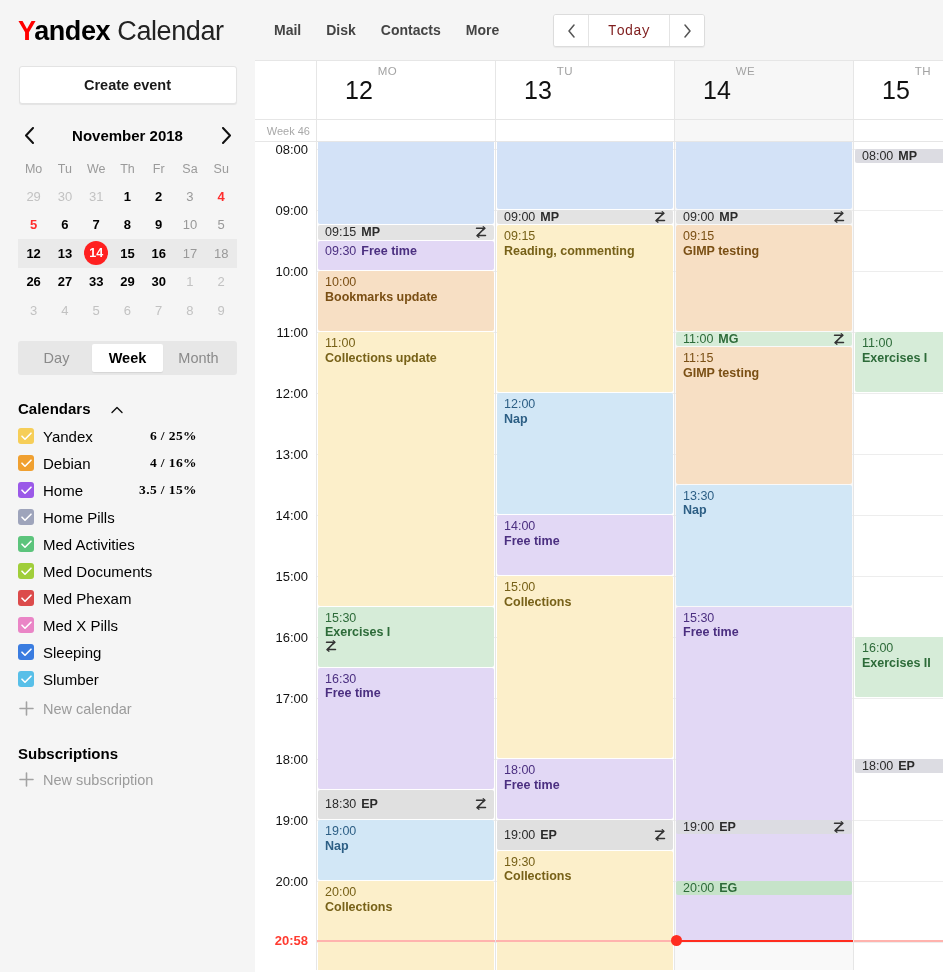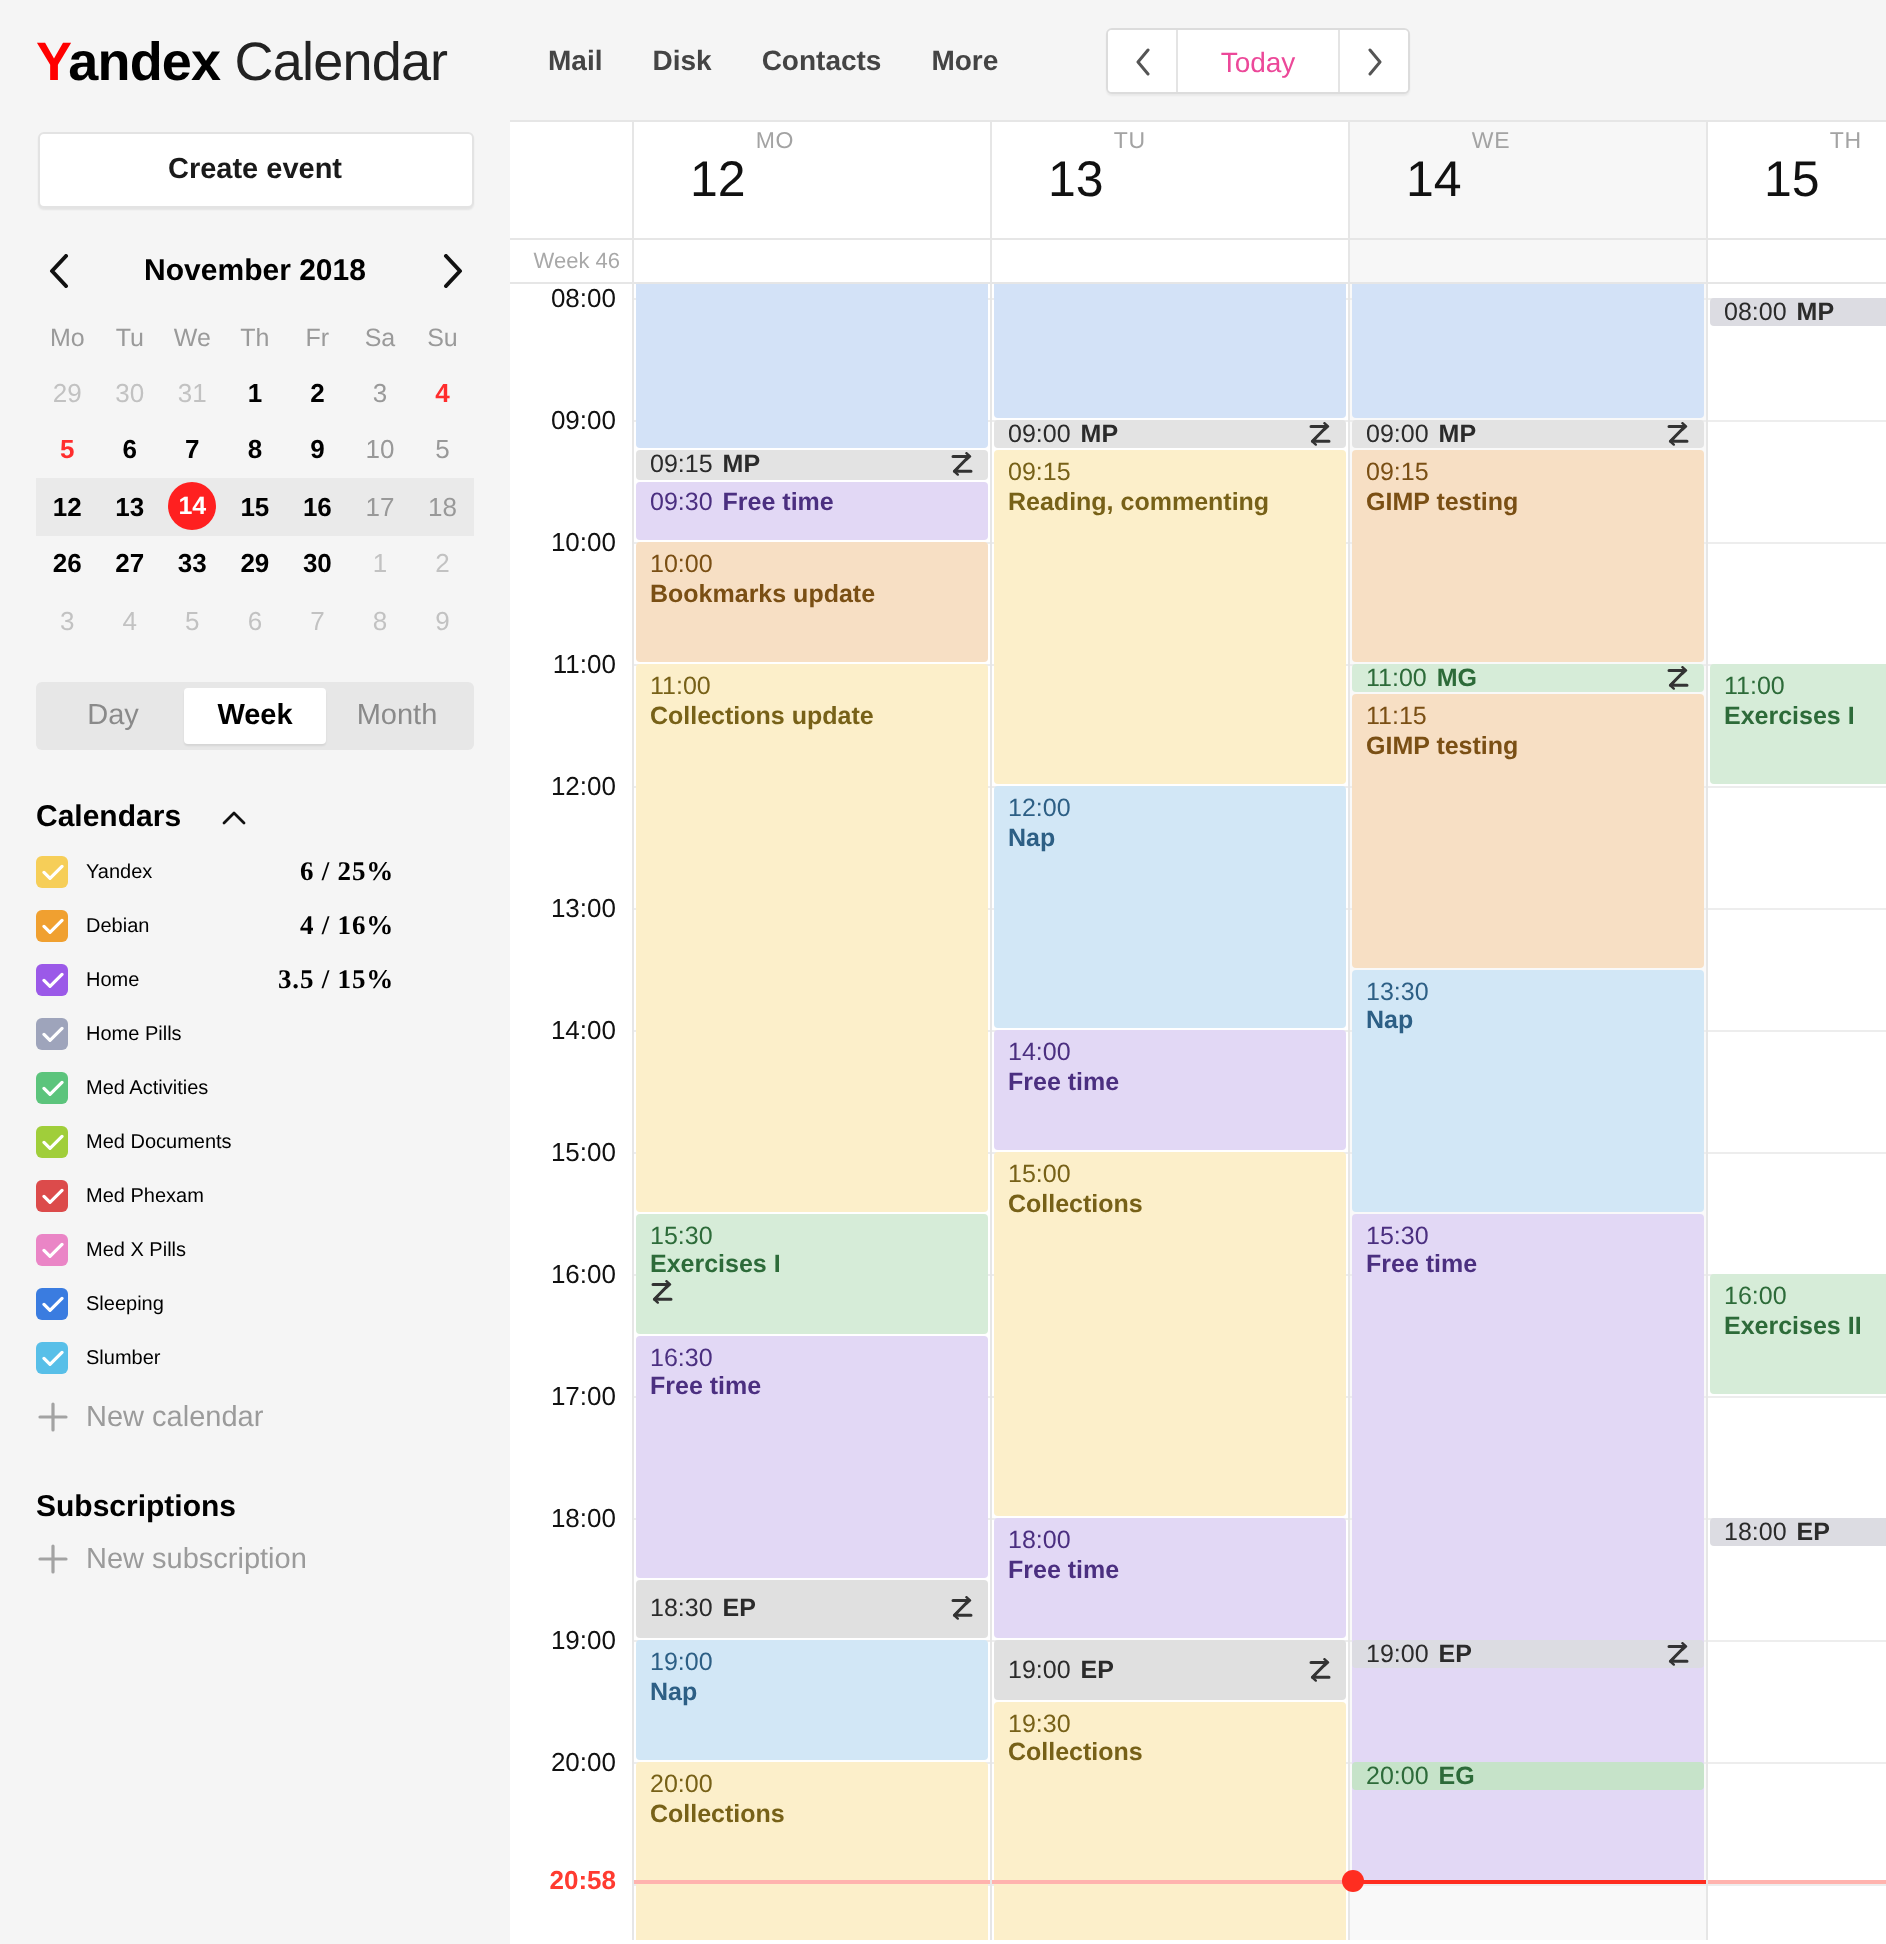--- a/index.html
+++ b/index.html
@@ -105,21 +105,21 @@
     height: 27px;
     cursor: pointer;
   }
   .cbox {
     width: 16px; height: 16px; border-radius: 3px;
     flex: 0 0 16px;
     display: flex; align-items: center; justify-content: center;
     margin-right: 9px;
   }
   .cbox svg { display: block; }
-  .cal-name { font-size: 10px; color: #000; white-space: nowrap; }
+  .cal-name { font-size: 15px; color: #000; white-space: nowrap; }
   .cal-stat { font-size: 13.5px; color: #000; font-weight: 700; margin-left: auto; margin-right: 58px; letter-spacing: .4px; font-family: "Liberation Serif", serif; }
   .cal-item.nostat .cal-name { }
 
   .add-row {
     display: flex; align-items: center;
     height: 28px; margin-left: 18px; margin-top: 2px;
     color: #9b9b9b; font-size: 14.5px; cursor: pointer;
   }
   .plus { width: 17px; margin-right: 8px; display: flex; justify-content: center; }
 
@@ -141,21 +141,21 @@
     border: 1px solid #dcdcdc; border-radius: 3px;
     background: #fff; overflow: hidden;
     box-shadow: 0 1px 1px rgba(0,0,0,.05);
   }
   .tg-btn {
     display: flex; align-items: center; justify-content: center;
     cursor: pointer; background: #fff; color: #333;
   }
   .tg-arrow { width: 35px; border-right: 1px solid #e4e4e4; }
   .tg-arrow.right { border-right: none; border-left: 1px solid #e4e4e4; }
-  .tg-today { width: 80px; font-size: 14px; color: #ec4899; }
+  .tg-today { width: 80px; font-size: 14px; color: #7f1d1d; font-family: Liberation Mono, monospace; }
 
   
   .dayhdr-row {
     display: flex; height: 60px;
     border-top: 1px solid #e6e6e6;
     border-bottom: 1px solid #e6e6e6;
   }
   .gutter-hdr { width: 62px; flex: 0 0 62px; border-right: 1px solid #e6e6e6; background:#fff; }
   .dayhdr {
     flex: 0 0 179px; width: 179px;

